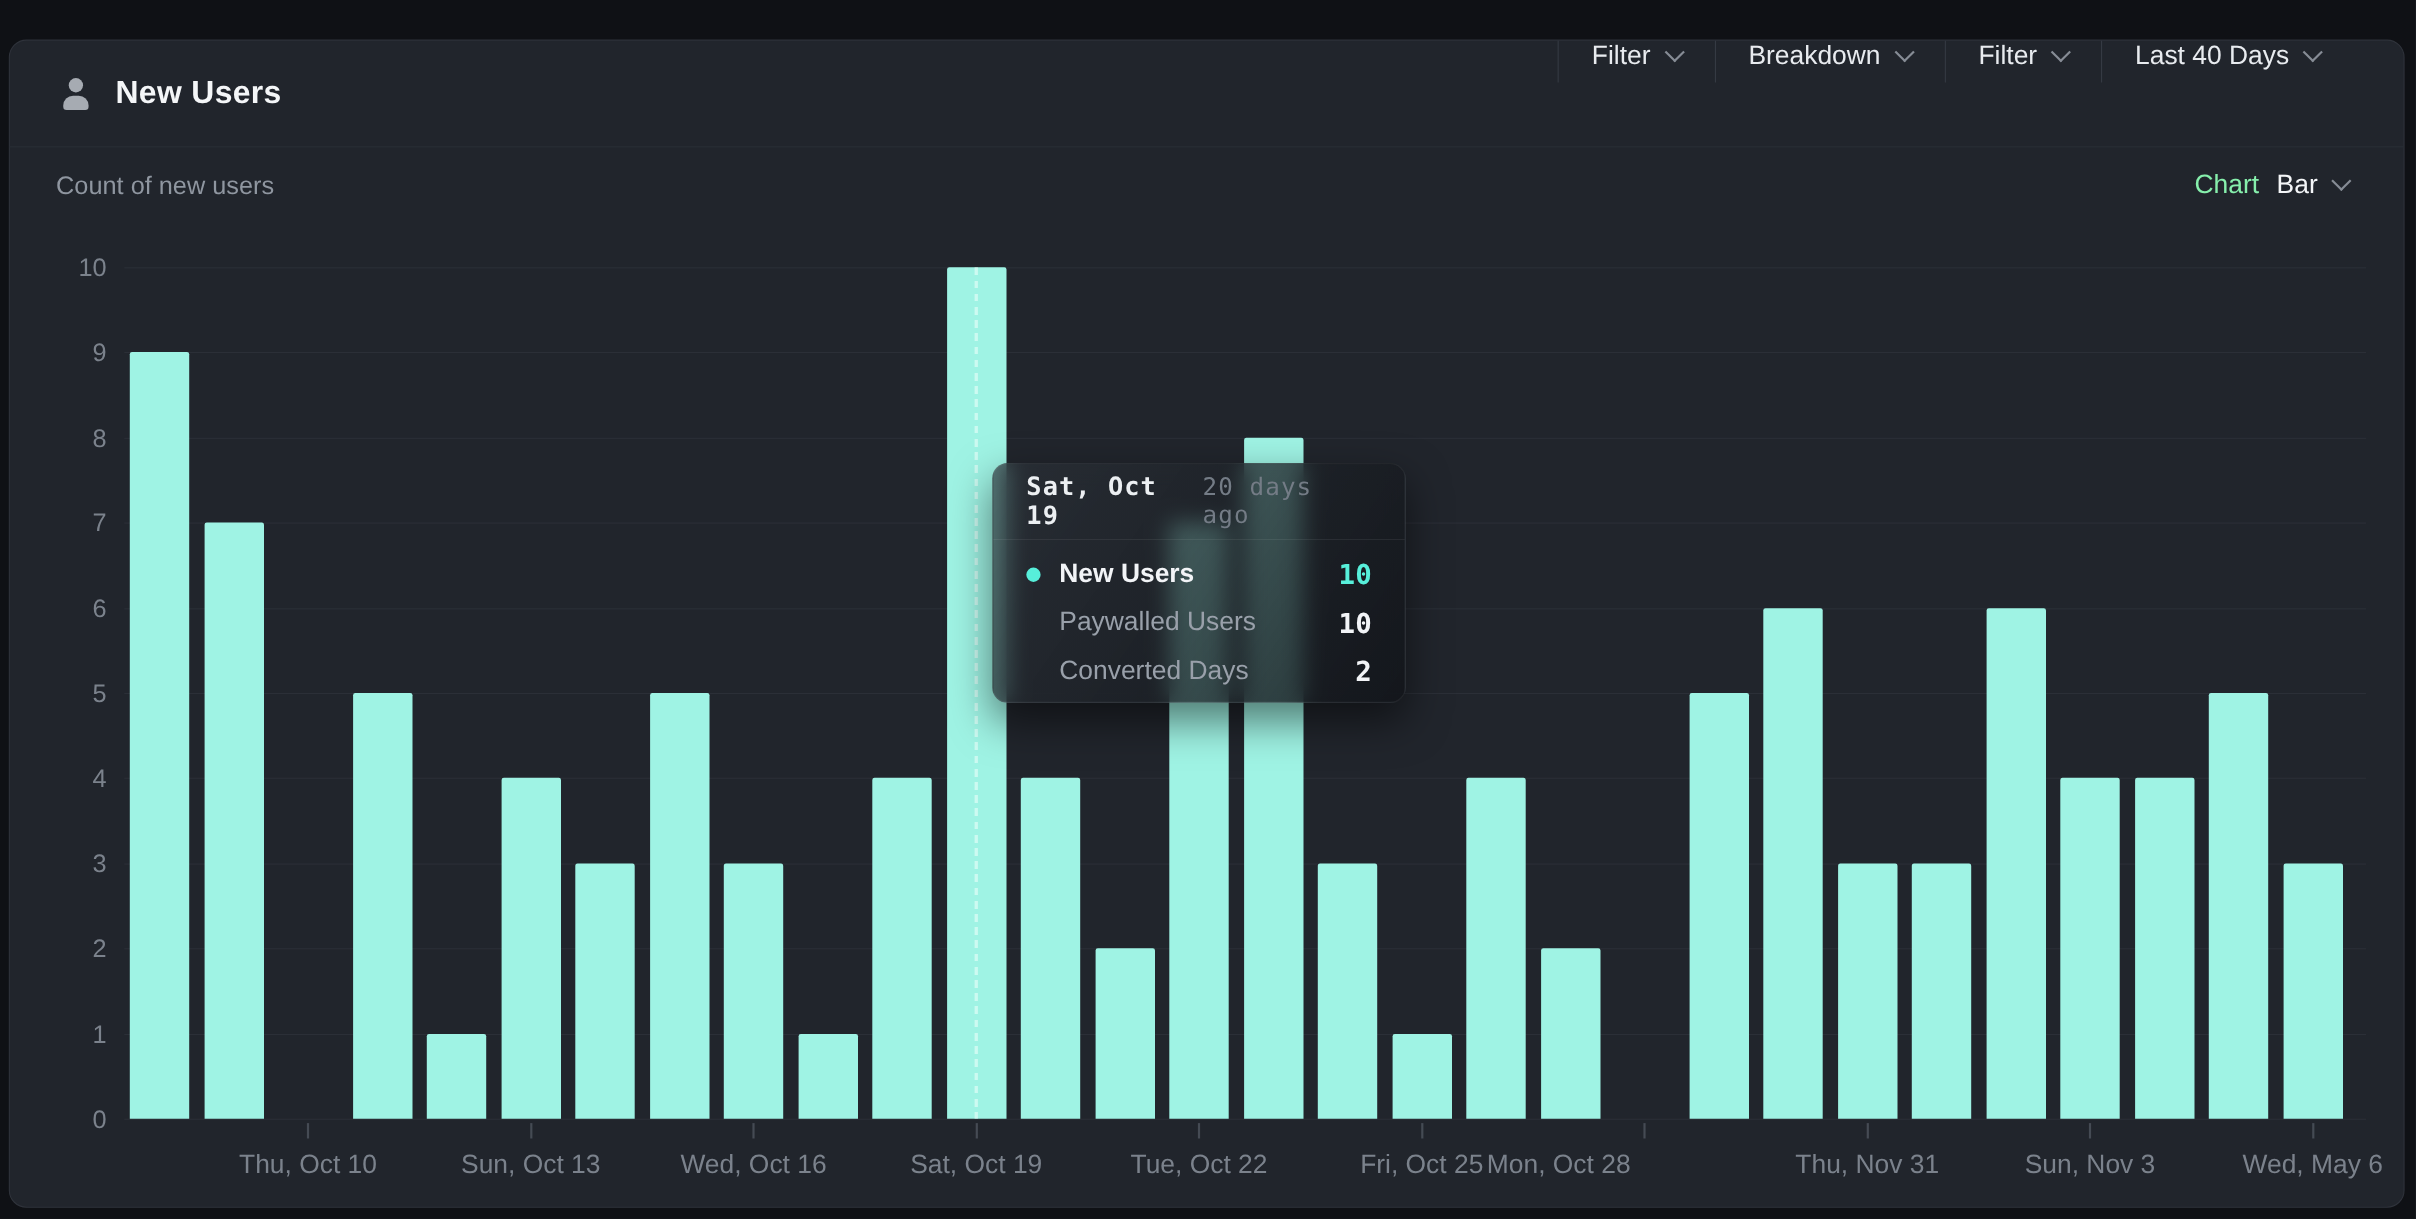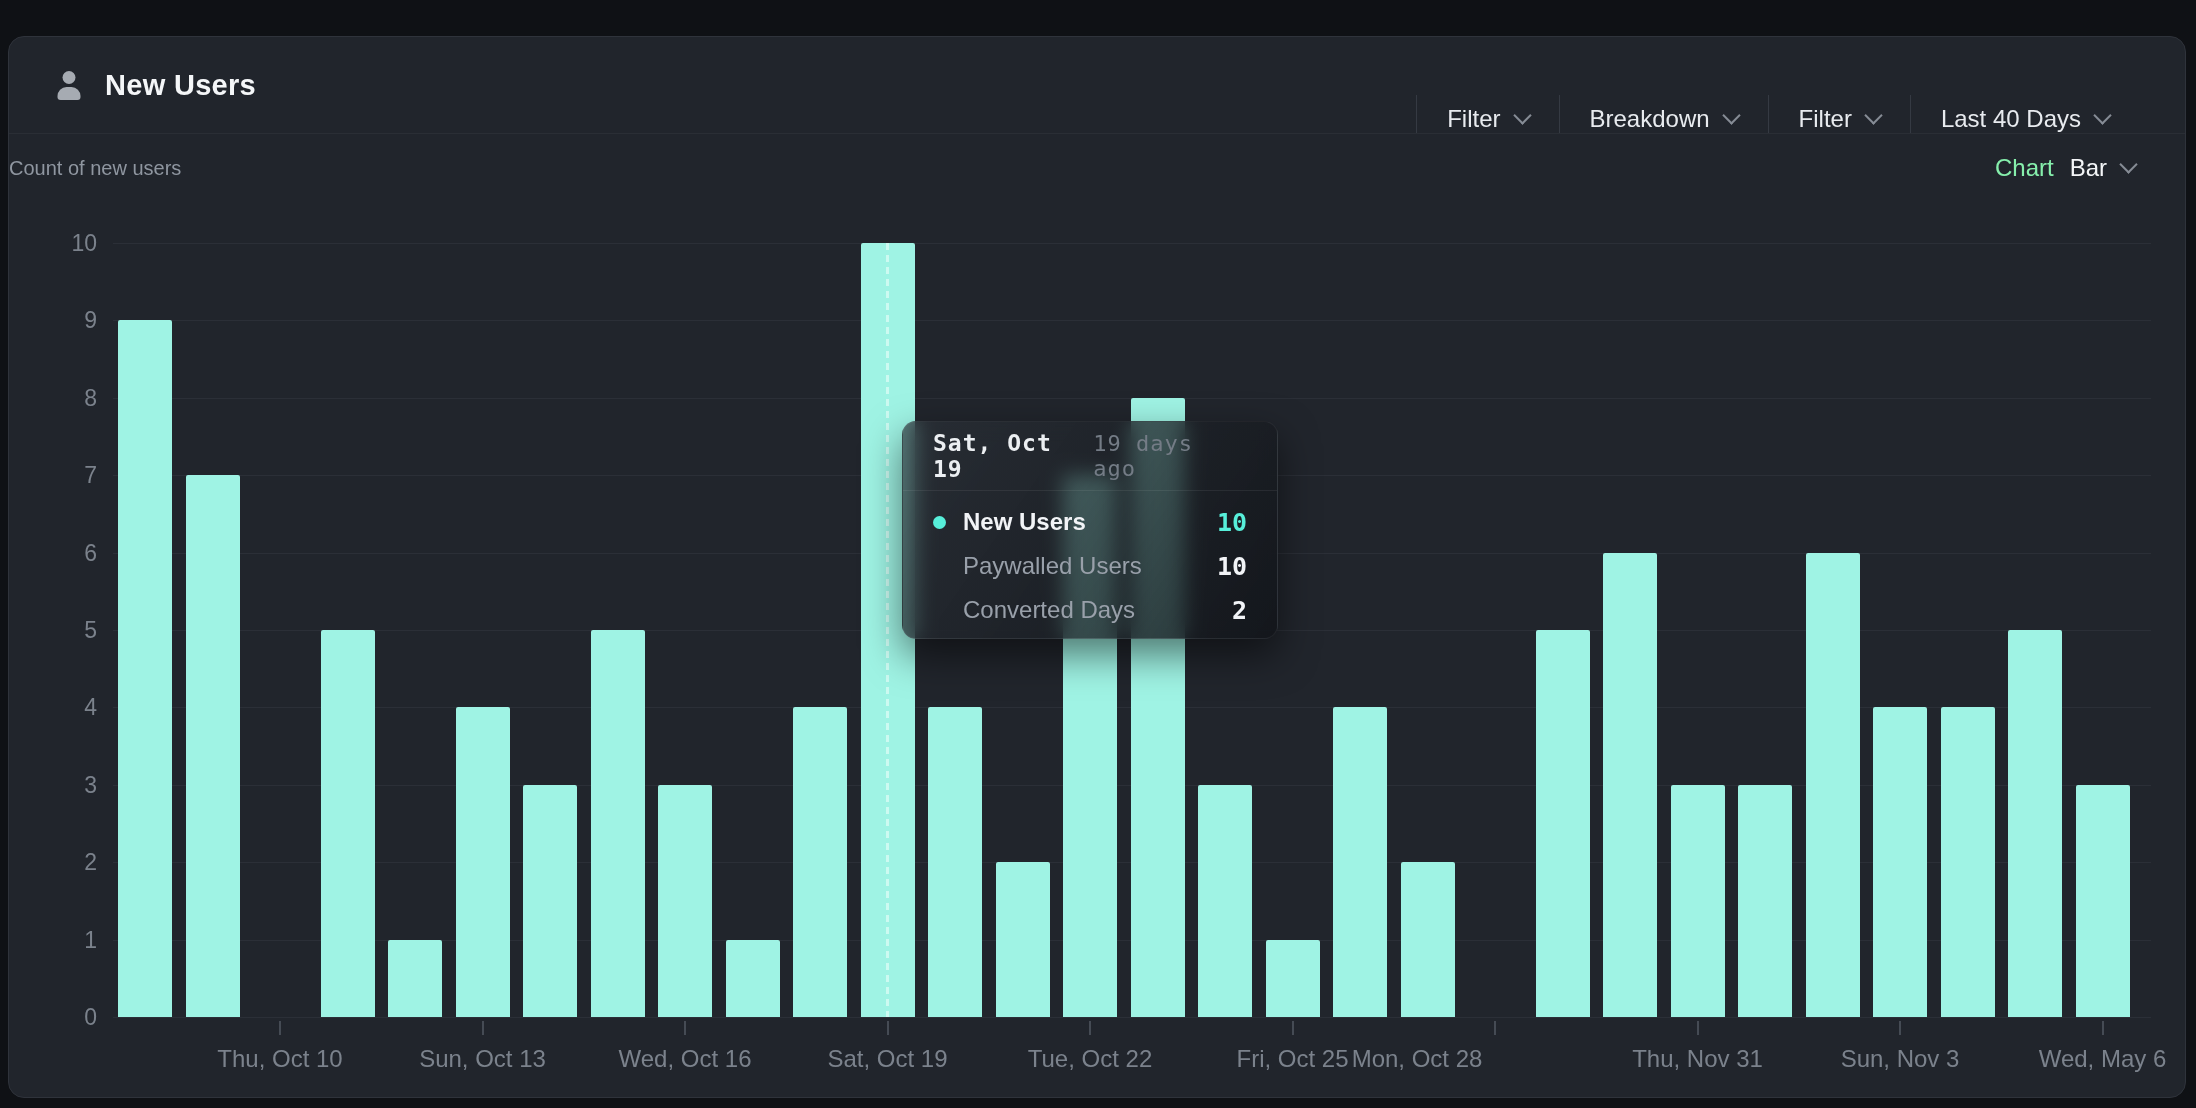--- a/index.html
+++ b/index.html
@@ -12,27 +12,27 @@
     position:absolute;left:8px;top:36px;width:2178px;height:1062px;
     background:#21252c;border:1px solid #2f333b;border-radius:16px;
     box-sizing:border-box;
   }
   
   .hdr{position:absolute;left:0;top:0;right:0;height:96px;border-bottom:1px solid #2a2e35;display:flex;align-items:center;}
   .picon{position:relative;width:30px;height:32px;margin-left:45px;flex:0 0 auto;}
   .picon .head{position:absolute;left:50%;top:2px;transform:translateX(-50%);width:13px;height:13px;border-radius:50%;background:#a6abb2;}
   .picon .bod{position:absolute;left:50%;bottom:1px;transform:translateX(-50%);width:23px;height:13px;border-radius:9px 9px 3px 3px;background:#a6abb2;}
   .title{margin-left:21px;font-size:29px;font-weight:700;color:#f4f6f8;letter-spacing:.3px;}
-  .controls{margin-left:auto;margin-right:46px;display:flex;align-items:flex-end;height:100%;}
+  .controls{margin-left:auto;margin-right:46px;display:flex;align-items:flex-start;height:100%;}
   .ctl{display:flex;align-items:center;padding:0 30px;color:#e8ebef;font-size:24px;font-weight:500;cursor:pointer;white-space:nowrap;}
   .vdiv{width:1px;height:38px;background:#353a43;flex:0 0 auto;}
   .chev{width:11px;height:11px;border-right:2.5px solid #868c95;border-bottom:2.5px solid #868c95;transform:rotate(45deg);margin-left:15px;margin-top:-7px;flex:0 0 auto;}
   
   .sub{position:absolute;left:0;top:96px;right:0;height:70px;display:flex;align-items:center;}
-  .sublbl{font-size:20px;color:#8f96a0;}
+  .sublbl{margin-left:42px;font-size:23px;color:#8f96a0;}
   .chartsel{margin-left:auto;margin-right:50px;display:flex;align-items:center;font-size:24px;cursor:pointer;}
   .cslabel{color:#86efac;}
   .csvalue{color:#f4f6f8;margin-left:16px;font-weight:400;}
   
   .plot{position:absolute;left:100px;top:206px;width:2042px;height:774px;}
   .gridline{position:absolute;left:4px;right:0;height:1px;background:#2b2f37;}
   .ylab{position:absolute;left:0;width:88px;text-align:right;font-size:23px;color:#7b828c;line-height:28px;}
   .bar{position:absolute;bottom:0;width:54px;background:#9ff3e4;border-radius:2px 2px 0 0;z-index:2;}
   .dashline{position:absolute;width:3px;z-index:3;
     background:repeating-linear-gradient(180deg,rgba(235,255,250,.6) 0 7px,transparent 7px 12px);}
@@ -164,21 +164,21 @@
       <div class="xlab" style="left: 1588.5px;">Thu, Nov 31</div>
       <div class="tickm" style="left: 1790px;"></div>
       <div class="xlab" style="left: 1791px;">Sun, Nov 3</div>
       <div class="tickm" style="left: 1992.5px;"></div>
       <div class="xlab" style="left: 1993.5px;">Wed, May 6</div>
     </div>
 
   <div class="tooltip">
     <div class="tt-head">
       <span class="tt-date">Sat, Oct 19</span>
-      <span class="tt-rel">19 days ago</span>
+      <span class="tt-rel">20 days ago</span>
     </div>
     <div class="tt-rows" id="ttrows">
         <div class="tt-row">
           <div class="tt-dot"></div>
           <span class="tt-label acc">New Users</span>
           <span class="tt-val acc">10</span>
         </div>
         <div class="tt-row">
           <div class="tt-dot hid"></div>
           <span class="tt-label">Paywalled Users</span>

